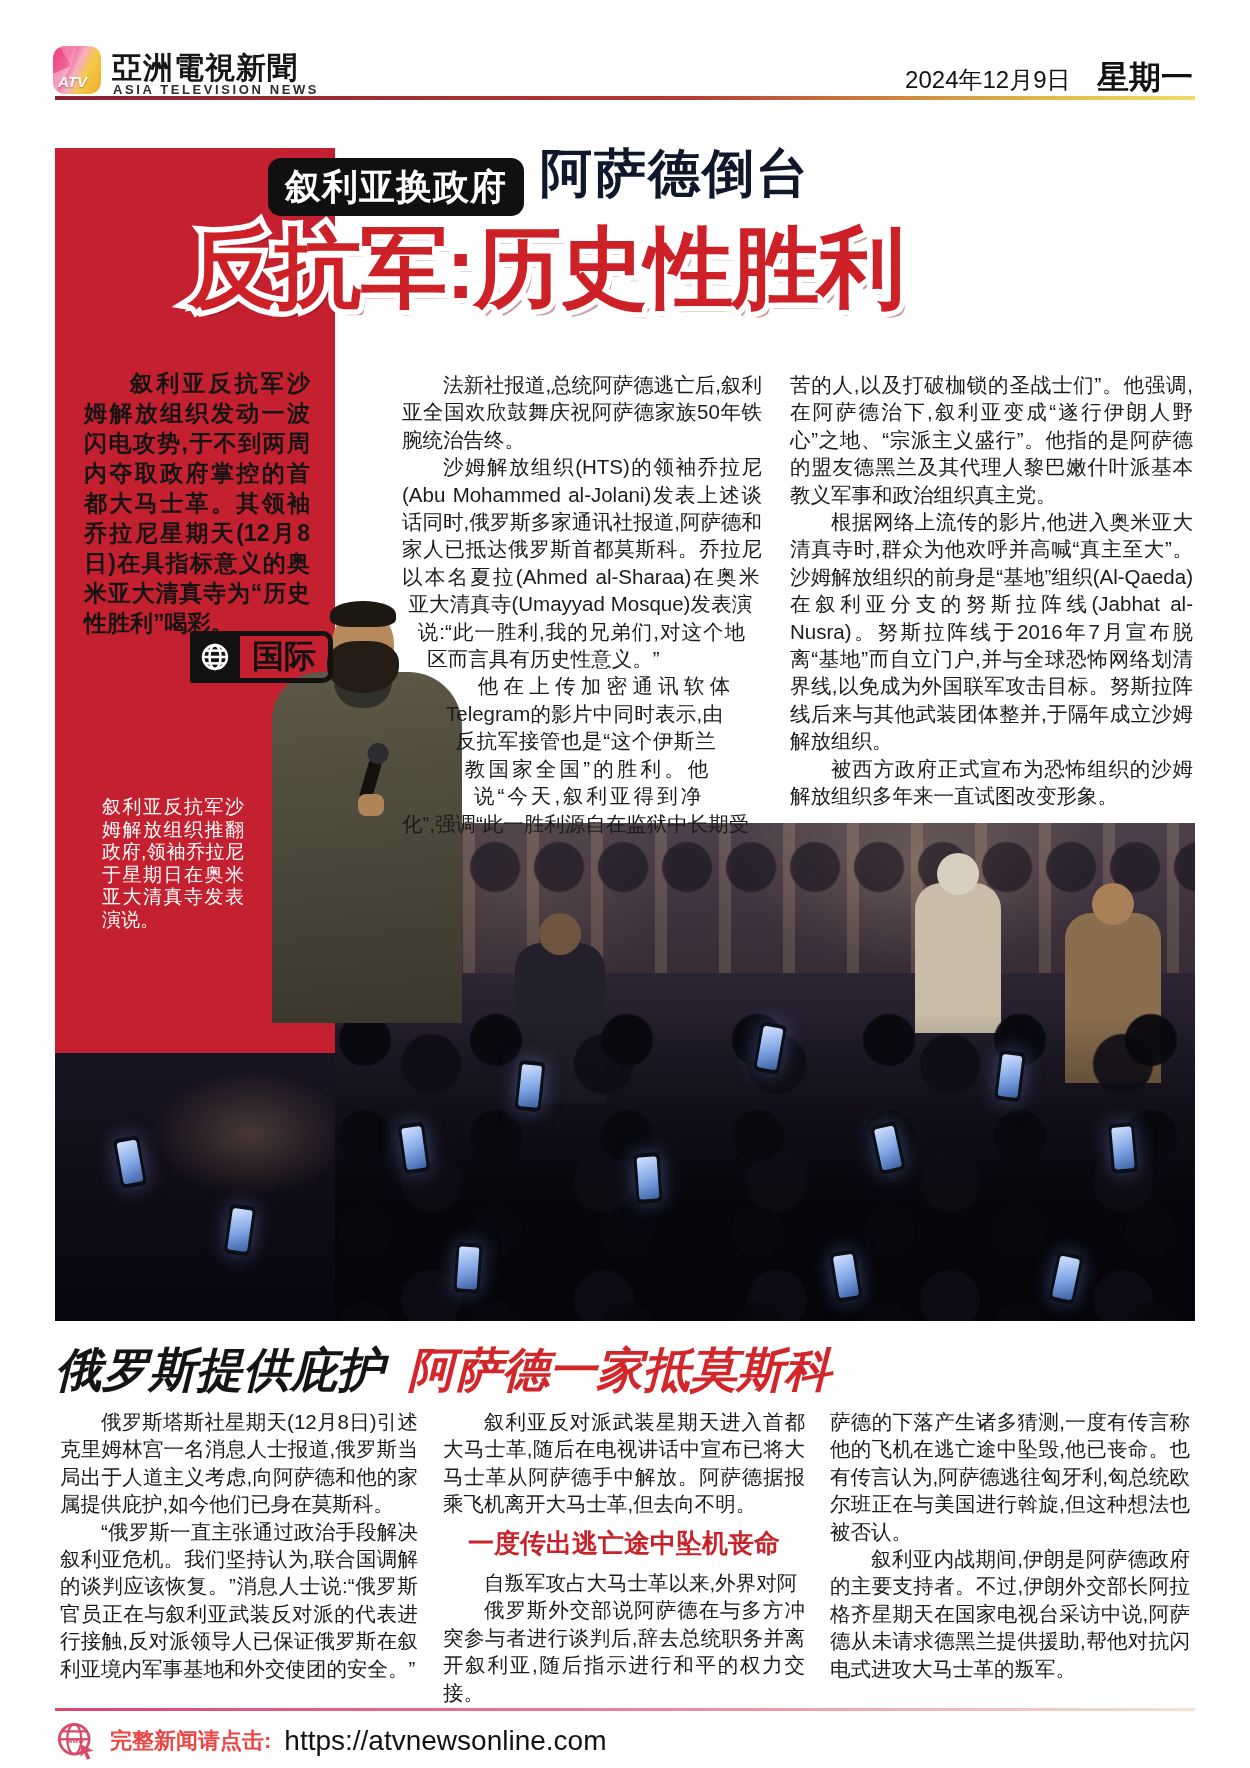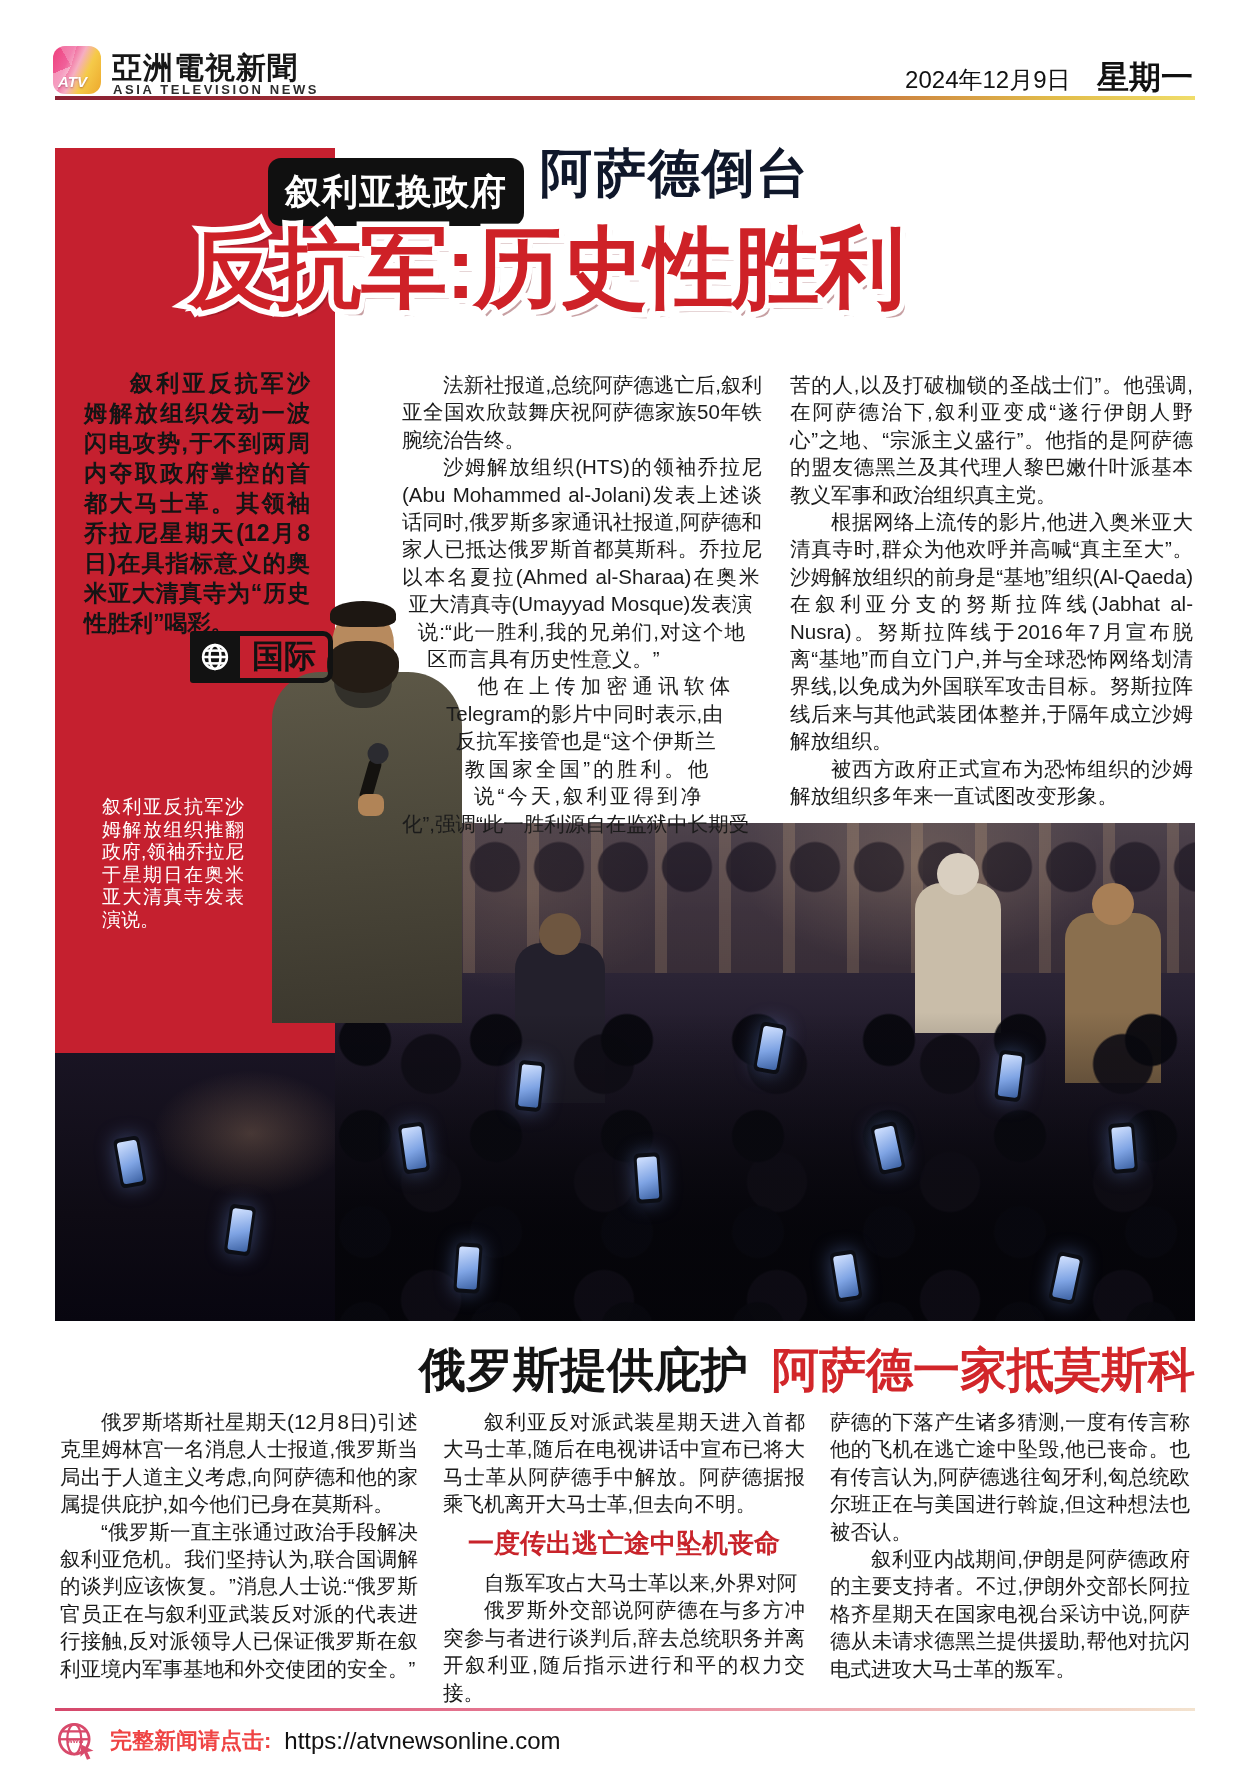--- a/index.html
+++ b/index.html
@@ -14,21 +14,21 @@
   .logo span{position:absolute;left:5px;bottom:4px;color:#fff;font-weight:900;font-style:italic;font-size:15px;text-shadow:0 1px 2px rgba(120,30,60,.5);}
   .brand-cn{position:absolute;left:112px;top:40px;font-size:30px;font-weight:900;letter-spacing:1px;color:#171717;z-index:6;}
   .brand-en{position:absolute;left:113px;top:74px;font-size:13px;font-weight:700;letter-spacing:2.6px;color:#2c2c2c;z-index:6;}
   .dateline{position:absolute;right:57px;top:48px;z-index:6;white-space:nowrap;}
   .dateline .d{font-size:24px;color:#111;}
   .dateline .w{font-size:32px;font-weight:900;color:#111;margin-left:22px;}
   .header-rule{position:absolute;left:55px;right:55px;top:88px;height:4px;
         background:linear-gradient(90deg,#8a2133,#b23b33 55%,#e2bd4a 88%,#f0dd6a);}
 
   
-  .kicker{position:absolute;left:268px;top:150px;height:68px;padding:0 17px;background:#101010;border-radius:13px;
+  .kicker{position:absolute;left:268px;top:150px;height:58px;padding:0 17px;background:#101010;border-radius:13px;
         display:flex;align-items:center;color:#fff;font-size:36px;font-weight:900;letter-spacing:1px;z-index:6;}
   .hl-black{position:absolute;left:540px;top:139px;font-size:52px;line-height:1;font-weight:900;color:#0f172a;letter-spacing:2px;z-index:6;}
   .hl-red{position:absolute;left:188px;top:212px;font-size:88px;line-height:1.08;font-weight:900;letter-spacing:-2px;
         color:#ce2127;z-index:6;}
   .hl-red::before{content:attr(data-text);position:absolute;left:0;top:0;z-index:-1;color:#ce2127;
         -webkit-text-stroke:11px #ffffff;text-shadow:5px 6px 0 rgba(116,18,24,.4);}
 
   
   .red-panel{position:absolute;left:55px;top:140px;width:280px;height:905px;background:#c5202f;z-index:1;}
   .lead-summary{position:absolute;left:84px;top:360px;width:226px;z-index:4;font-size:23px;line-height:30px;font-weight:700;
@@ -80,34 +80,34 @@
   .speaker .head::before{content:"";position:absolute;left:-2px;top:-7px;width:66px;height:26px;background:#1d1712;border-radius:50% 50% 30% 30%;}
   .speaker .head::after{content:"";position:absolute;left:-5px;top:33px;width:72px;height:52px;background:#241c15;border-radius:42% 42% 52% 52%;}
   .speaker .body{position:absolute;left:0;top:64px;width:190px;height:351px;border-radius:48px 54px 0 0;
         background:linear-gradient(175deg,#5d5847 0%,#4e4a3c 42%,#3b372d 100%);}
   .speaker .collar{position:absolute;left:62px;top:70px;width:58px;height:30px;background:#32302a;border-radius:0 0 26px 26px;}
   .speaker .mic{position:absolute;left:92px;top:150px;width:13px;height:44px;background:#14120f;border-radius:6px;transform:rotate(16deg);}
   .speaker .mic::after{content:"";position:absolute;left:-4px;top:-16px;width:21px;height:21px;border-radius:50%;background:#2b2b30;}
   .speaker .hand{position:absolute;left:86px;top:186px;width:26px;height:22px;background:#b18457;border-radius:8px;}
 
   
-  .headline2{position:absolute;left:55px;right:55px;top:1336px;text-align:right;font-size:47px;line-height:1.1;font-weight:900;z-index:4;white-space:nowrap;}
+  .headline2{position:absolute;left:55px;right:55px;top:1336px;text-align:left;font-size:47px;line-height:1.1;font-weight:900;z-index:4;white-space:nowrap;font-style:italic;}
   .headline2 .b{color:#141414;}
   .headline2 .r{color:#d2262a;margin-left:24px;}
   .colC{position:absolute;left:60px;top:1400px;width:358px;font-size:20.5px;line-height:27.4px;text-align:justify;z-index:4;}
   .colD{position:absolute;left:443px;top:1400px;width:362px;font-size:20.5px;line-height:27.4px;text-align:justify;z-index:4;}
   .colE{position:absolute;left:830px;top:1400px;width:360px;font-size:20.5px;line-height:27.4px;text-align:justify;z-index:4;}
   .subhead{color:#c8232a;font-size:26px;font-weight:900;text-align:center;text-indent:0 !important;margin:12px 0 12px !important;}
 
   
   .footer-rule{position:absolute;left:55px;right:55px;top:1700px;height:3px;
         background:linear-gradient(90deg,#d5486b,#e8839b 50%,#f3e3cf);}
   .footer{position:absolute;left:55px;top:1712px;display:flex;align-items:center;gap:13px;z-index:4;}
   .footer-label{font-size:22px;font-weight:900;color:#ef4444;}
-  .footer-url{font-size:24px;font-weight:400;color:#111;}
+  .footer-url{font-size:28px;font-weight:400;color:#111;}
 </style>
 </head>
 <body>
 
 <div class="page">
 
   <div class="logo">
       <span>ATV</span>
     </div>
   <div class="brand-cn">亞洲電視新聞</div>

